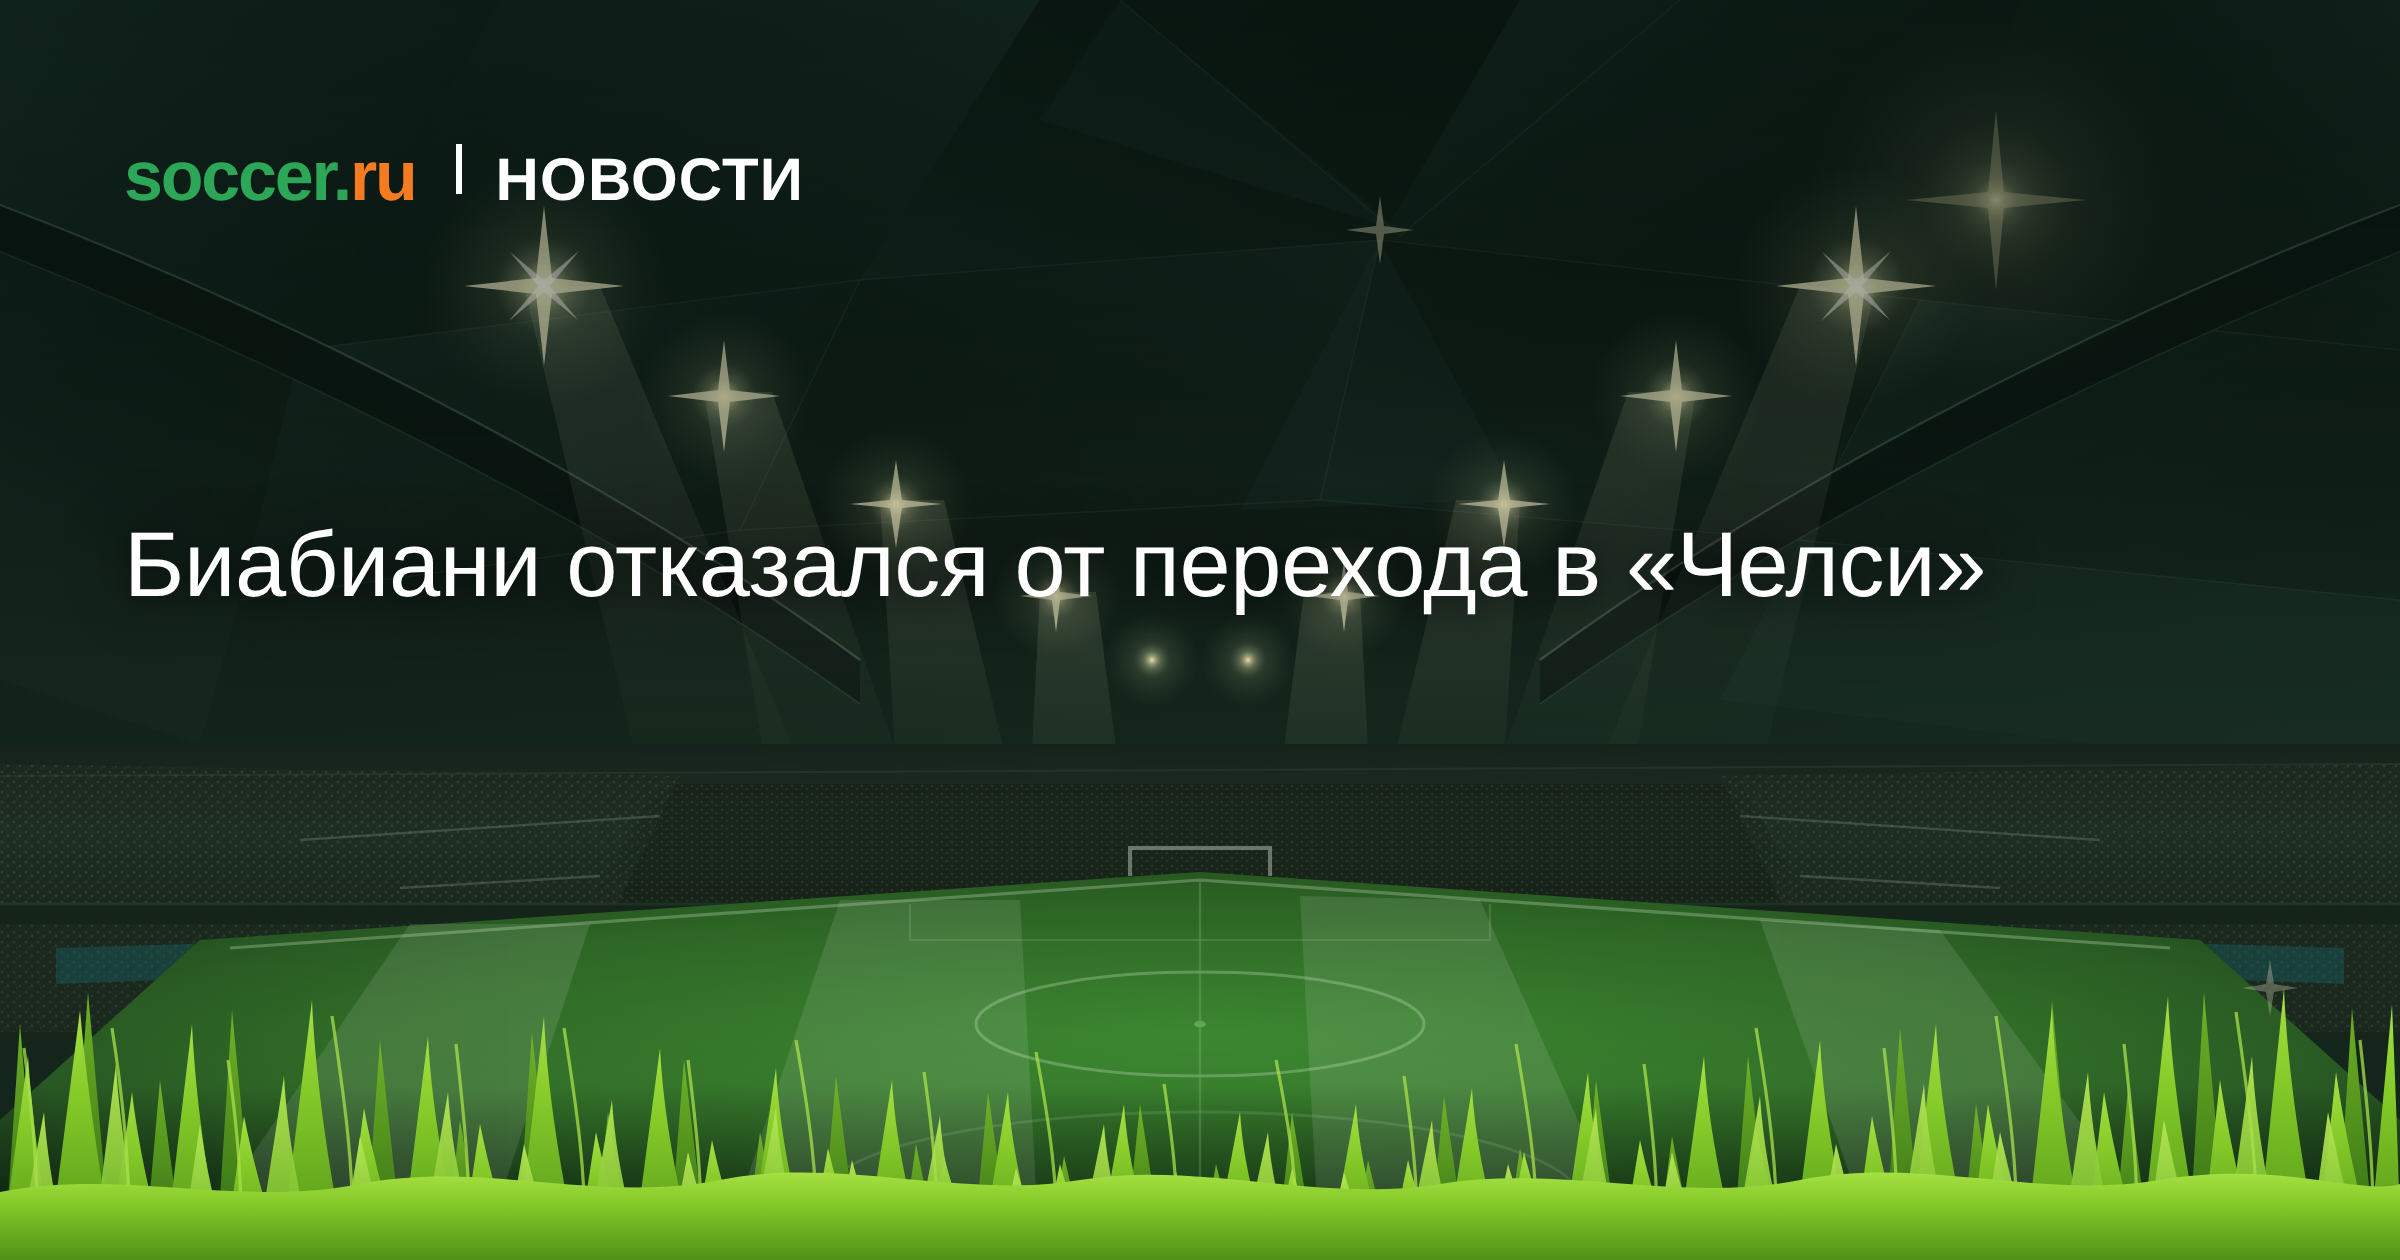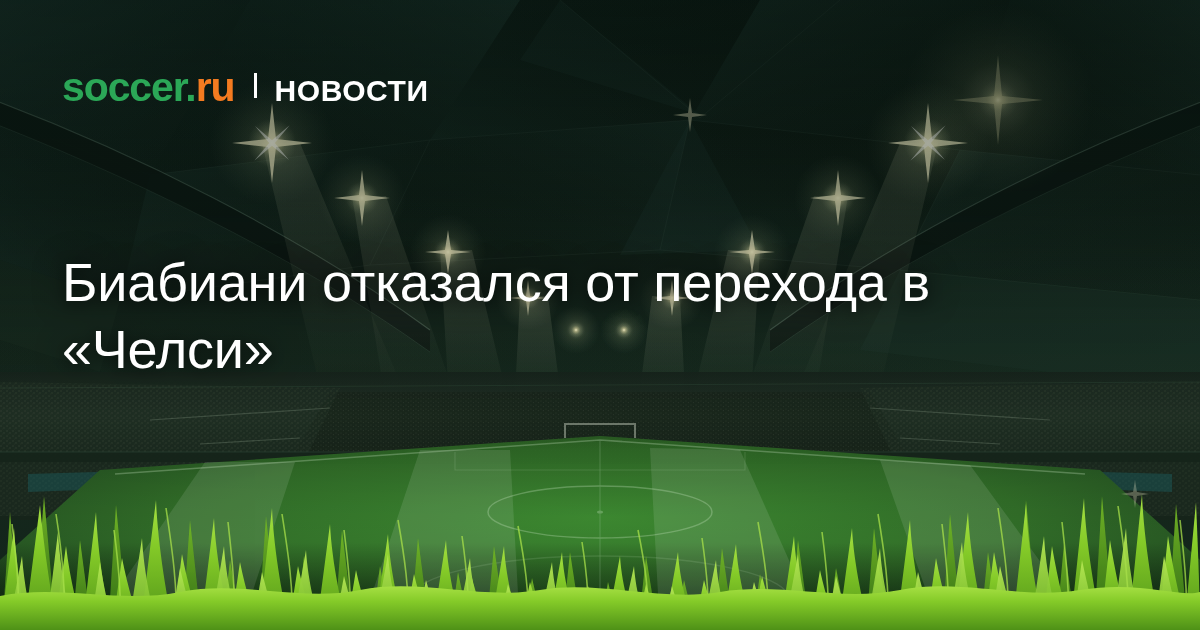--- a/index.html
+++ b/index.html
@@ -18,41 +18,41 @@
   .bg{ position:absolute; inset:0; overflow:hidden; }
   .bg svg{ position:absolute; inset:0; width:1200px; height:630px; display:block; }
 
   
   .logobar{
     position:absolute; left:62px; top:50px;
     display:flex; align-items:baseline; gap:0;
     z-index:40;
   }
   .wordmark{
-    font-size:41px; font-weight:bold; letter-spacing:-1.1px;
+    font-size:35px; font-weight:bold; letter-spacing:-1.1px;
     line-height:1; white-space:nowrap;
   }
   .wm-green{ color:#2ba757; }
   .wm-orange{ color:#f47b20; }
   .divider{
     display:inline-block; width:3px; height:25px;
     background:#ffffff; margin:0 17px 0 20px;
     position:relative; top:-3px;
   }
   .section{
     font-size:30px; font-weight:bold; color:#ffffff;
     letter-spacing:0.6px; line-height:1; white-space:nowrap;margin-top:26px;
   }
 
   
   .headline{
     position:absolute; left:62px; top:249px;
     width:1040px;
     z-index:40;
-    font-size:54px; line-height:67px; font-weight:normal;
+    font-size:46px; line-height:67px; font-weight:normal;
     color:#ffffff; letter-spacing:-0.2px;
     text-shadow:0 2px 14px rgba(0,0,0,.55), 0 0 34px rgba(0,0,0,.4);
   }
 </style>
 </head>
 <body>
 
 <div class="card">
 
   <div class="bg">

